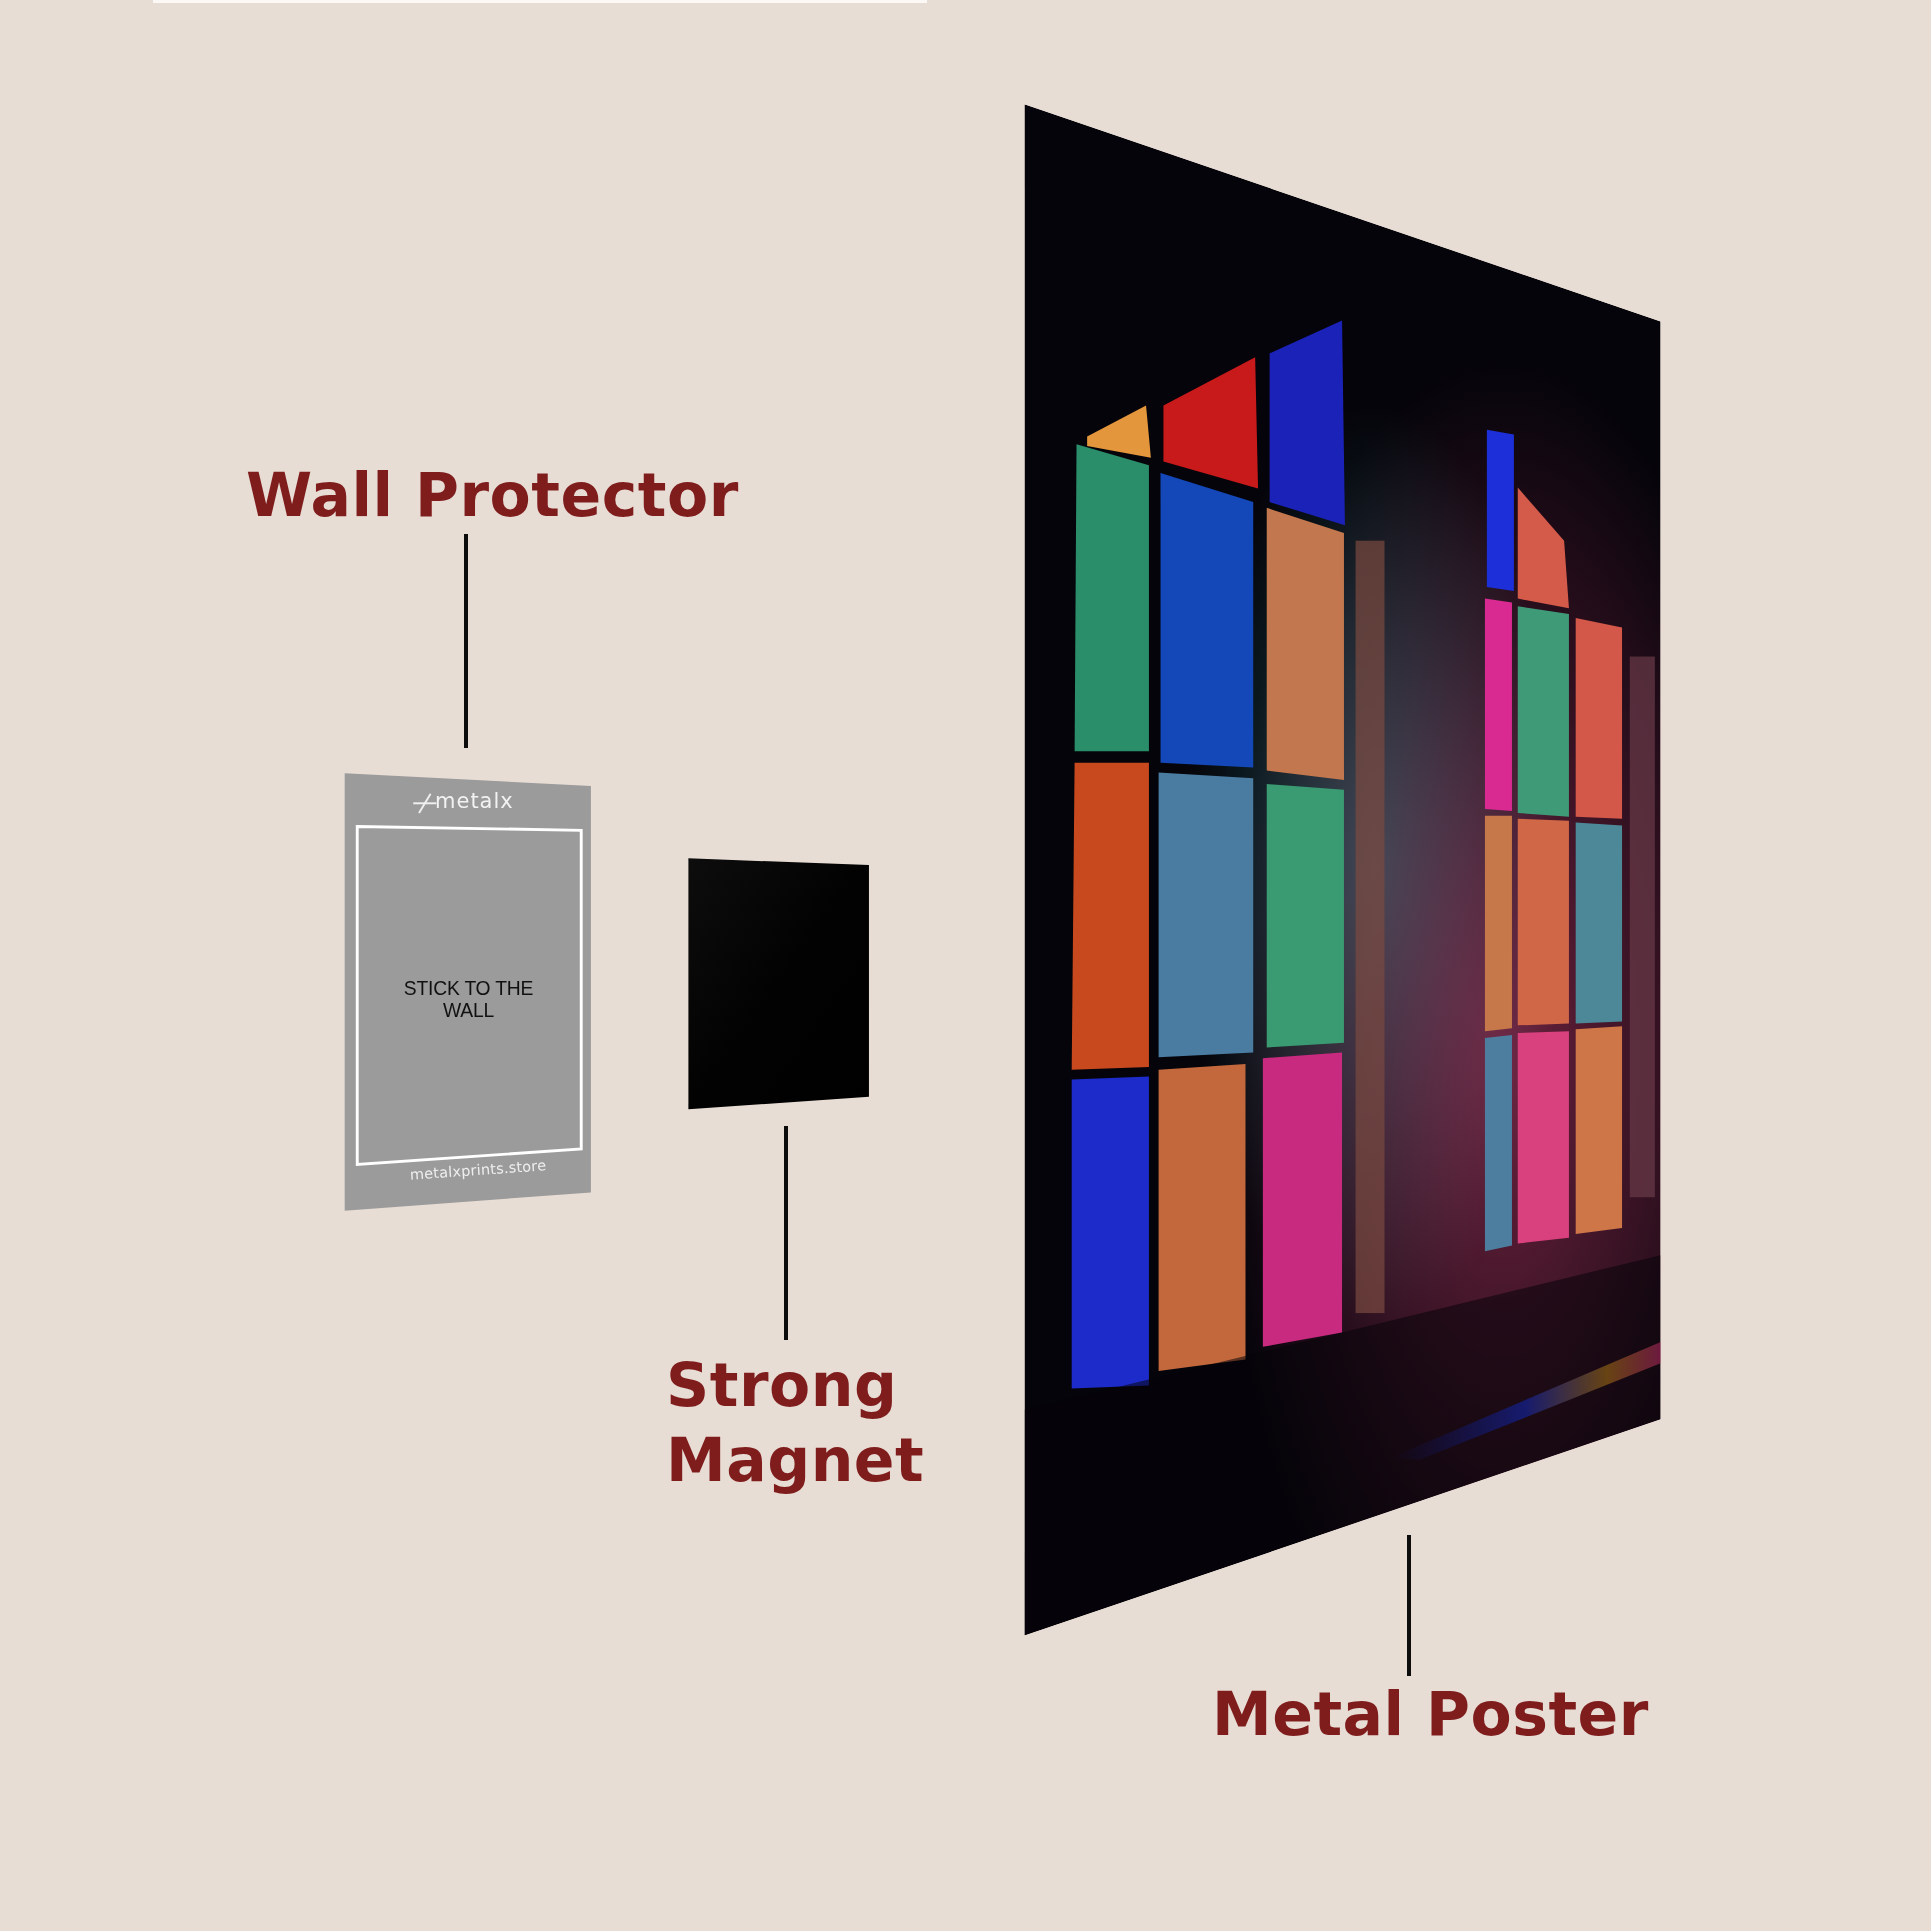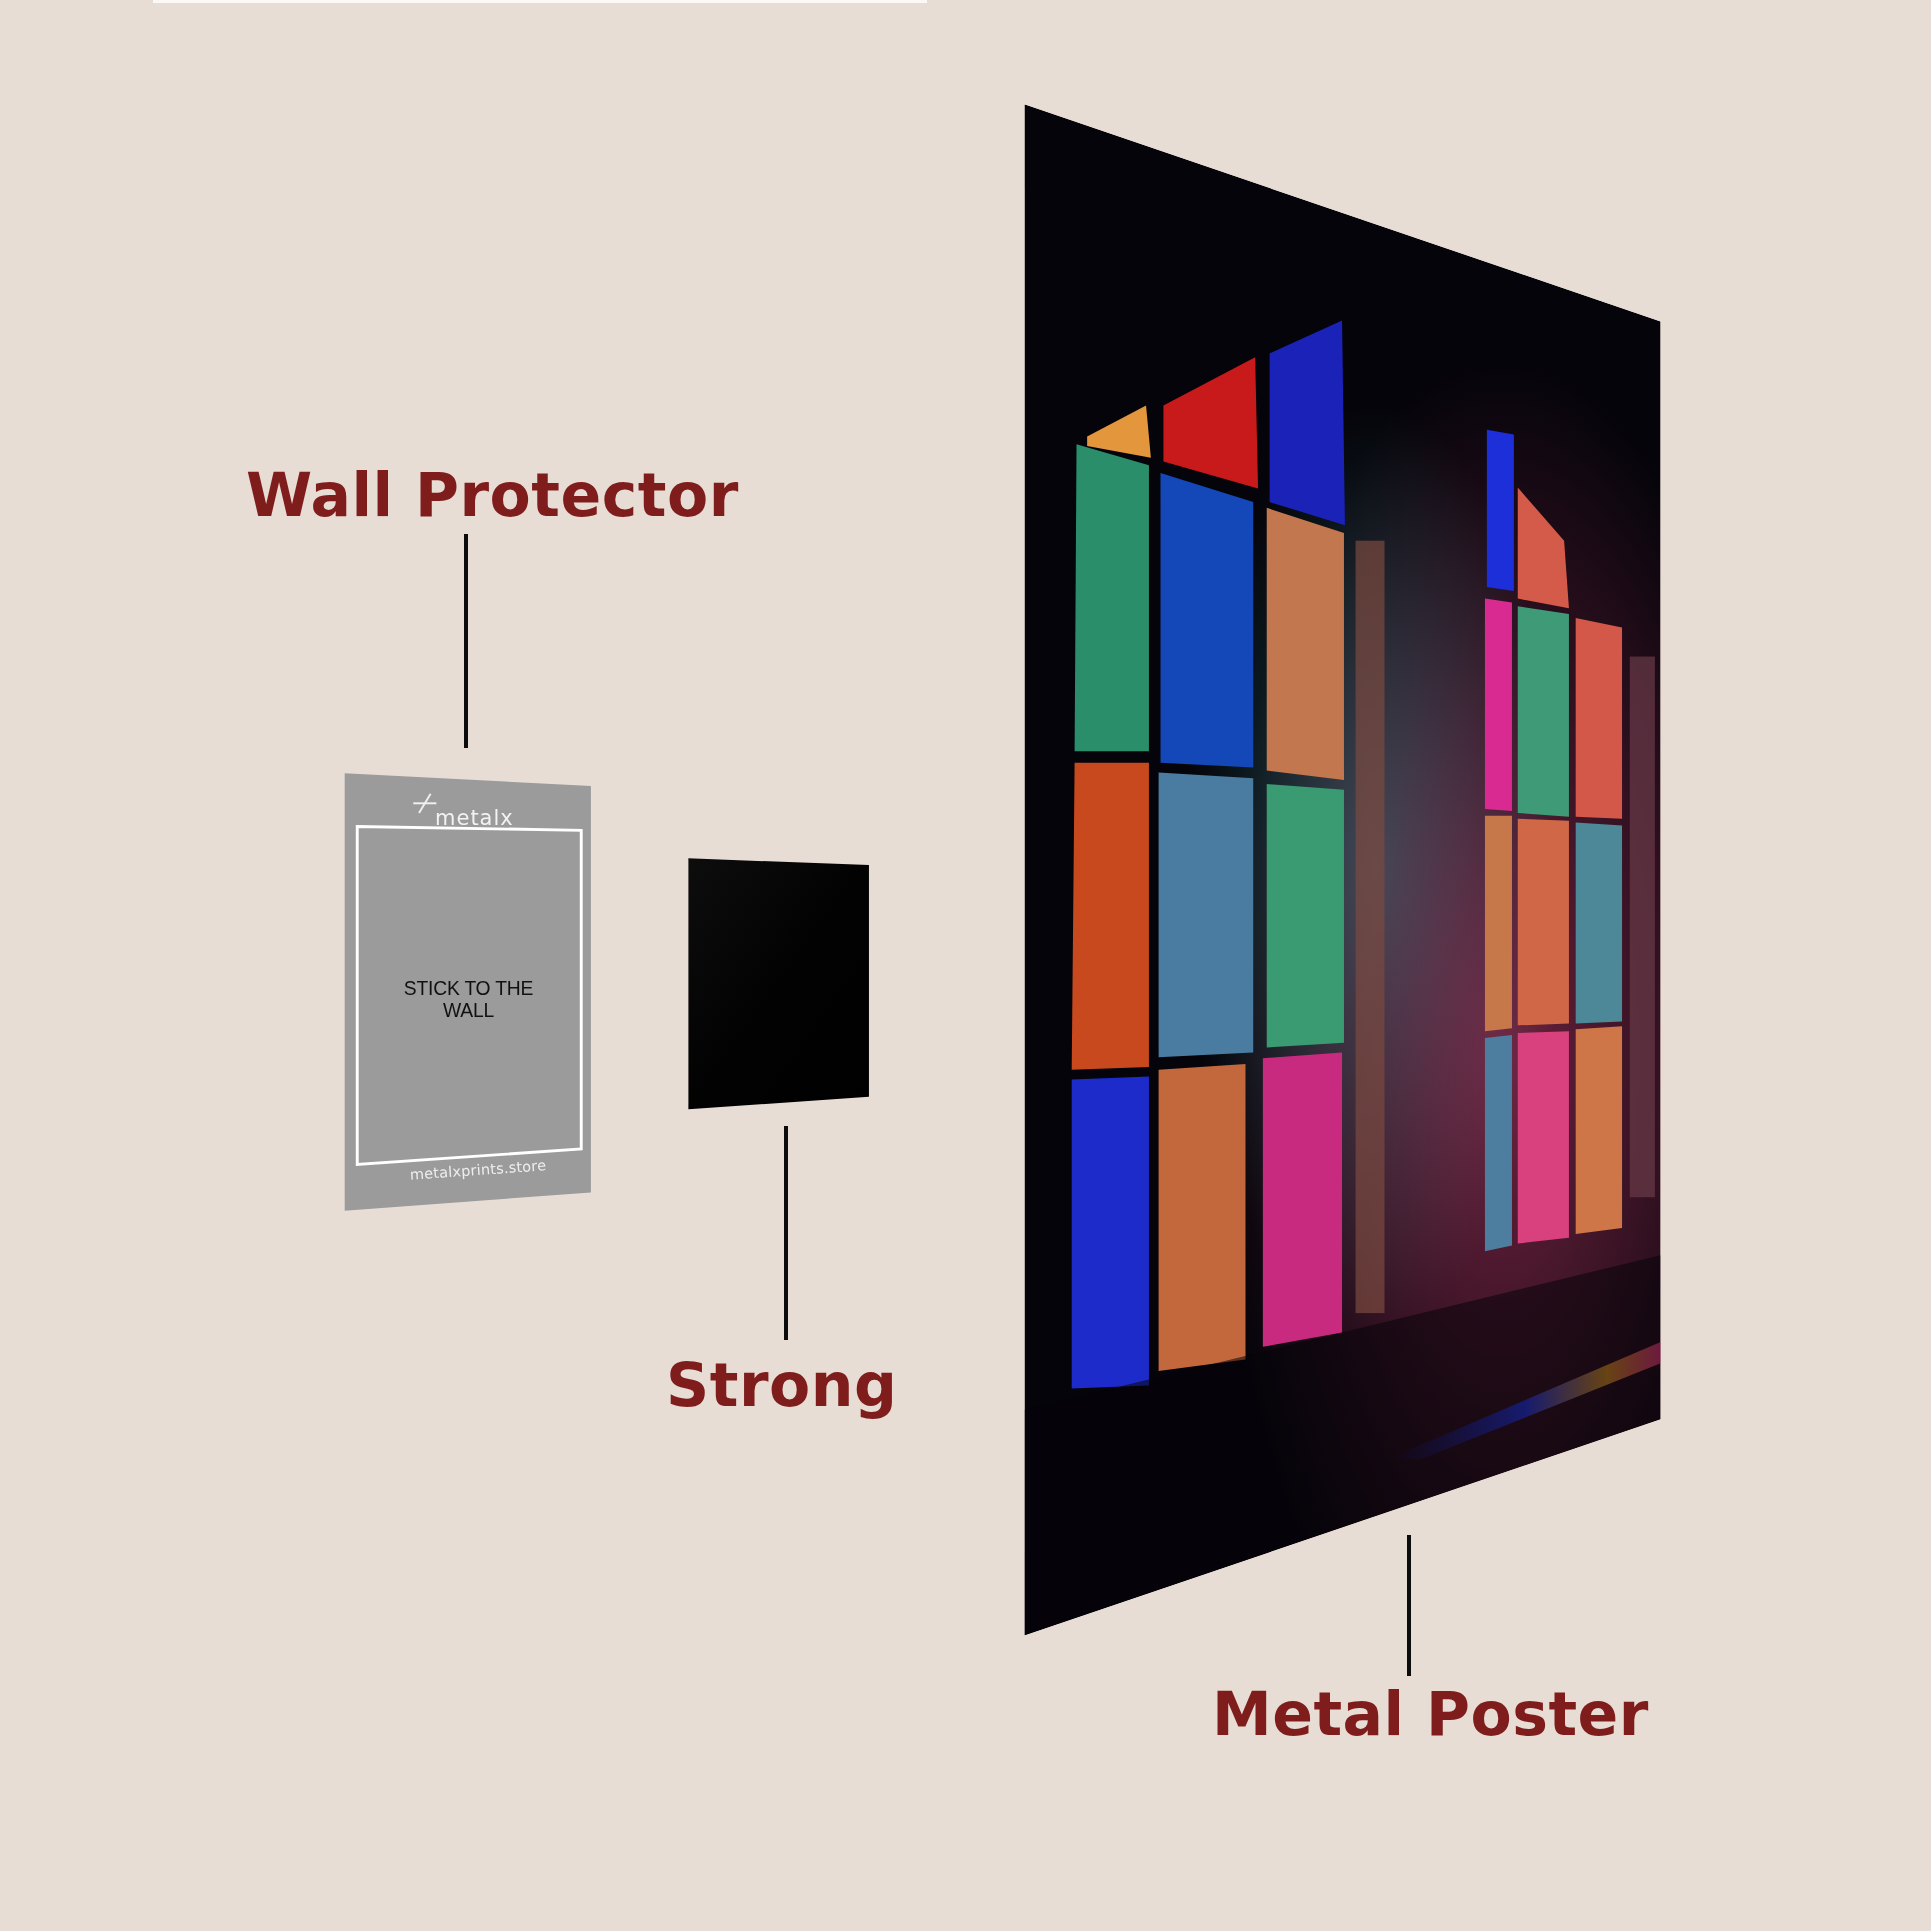--- a/index.html
+++ b/index.html
@@ -27,21 +27,21 @@
     .leader-magnet { left: 784px; top: 1126px; height: 214px; }
     .leader-poster { left: 1407px; top: 1535px; height: 141px; }
     .protector-text {
       position: absolute; left: 377px; top: 978px; width: 183px;
       font-family: "Liberation Sans", sans-serif; font-weight: 400;
       font-size: 19.3px; color: #111; text-align: center; letter-spacing: -0.2px;
     }
     .protector-brand {
       position: absolute; left: 406px; top: 789px; width: 145px;
       font-family: "DejaVu Sans", sans-serif; font-size: 21px; color: #f2f2f2;
-      text-align: left; letter-spacing: 1px; margin-top: 17px;
+      text-align: left; letter-spacing: 1px;
     }
     .protector-url {
       position: absolute; left: 396px; top: 1162px; width: 164px;
       font-family: "DejaVu Sans", sans-serif; font-size: 14.5px; color: #eeeeee;
       text-align: center; transform: rotate(-4deg); letter-spacing: 0.2px;
     }
   </style>
 </head>
 <body>
 
@@ -134,15 +134,16 @@
 <div class="protector-text">STICK TO THE WALL</div>
 <div class="protector-url">metalxprints.store</div>
 
 <div class="leader leader-wall"></div>
 <div class="leader leader-magnet"></div>
 <div class="leader leader-poster"></div>
 
 <div class="label label-wall">Wall Protector</div>
 <div class="label label-magnet">
   <span>Strong</span>
+  <span>Magnet</span>
 </div>
 <div class="label label-poster">Metal Poster</div>
 
 
 </body></html>

